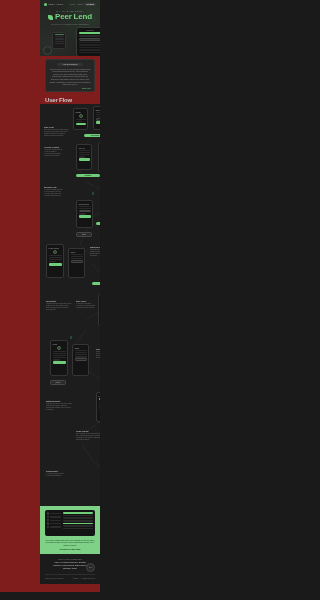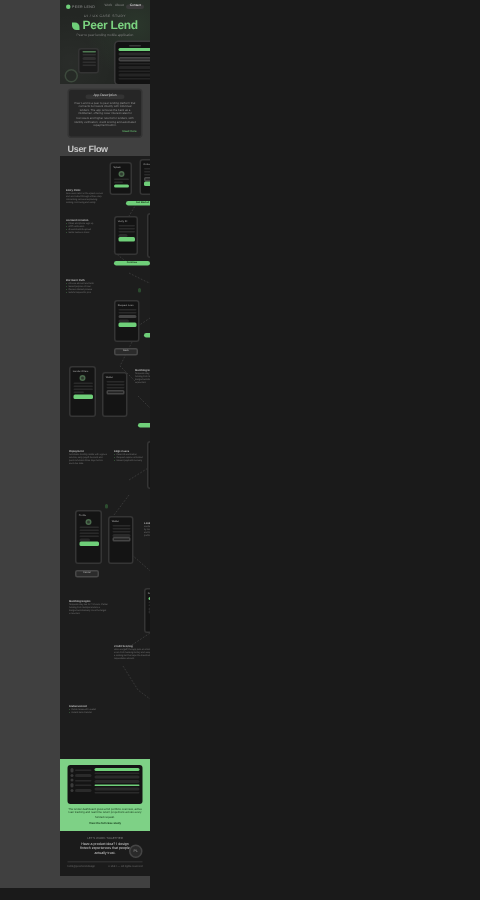--- a/index.html
+++ b/index.html
@@ -4,21 +4,21 @@
 <style>
   * { margin:0; padding:0; box-sizing:border-box; }
   html,body { background:#1a1a1a; }
   body {
     width:100px; height:600px;
     font-family:"Liberation Sans", sans-serif;
     color:#d8d8d8;
     overflow:hidden;
     position:relative;
   }
-  .page { width:100px; height:592px; position:relative; background:#404040;padding-left:40px; }
+  .page { width:100px; height:592px; position:relative; background:#7f1d1d;padding-left:40px; }
 
   
   .hero {
     position:relative; height:56px; background:#232623;
     background-image:
       radial-gradient(circle at 85% 30%, rgba(110,200,120,.10), transparent 55%),
       radial-gradient(circle at 12% 75%, rgba(255,255,255,.03), transparent 50%);
     overflow:hidden;
   }
   .topbar {

